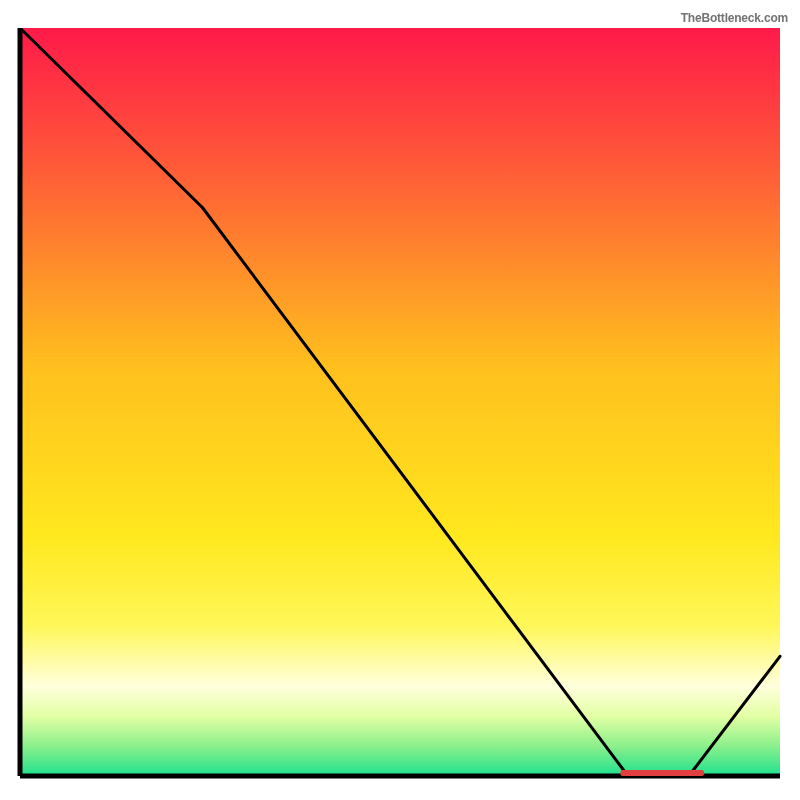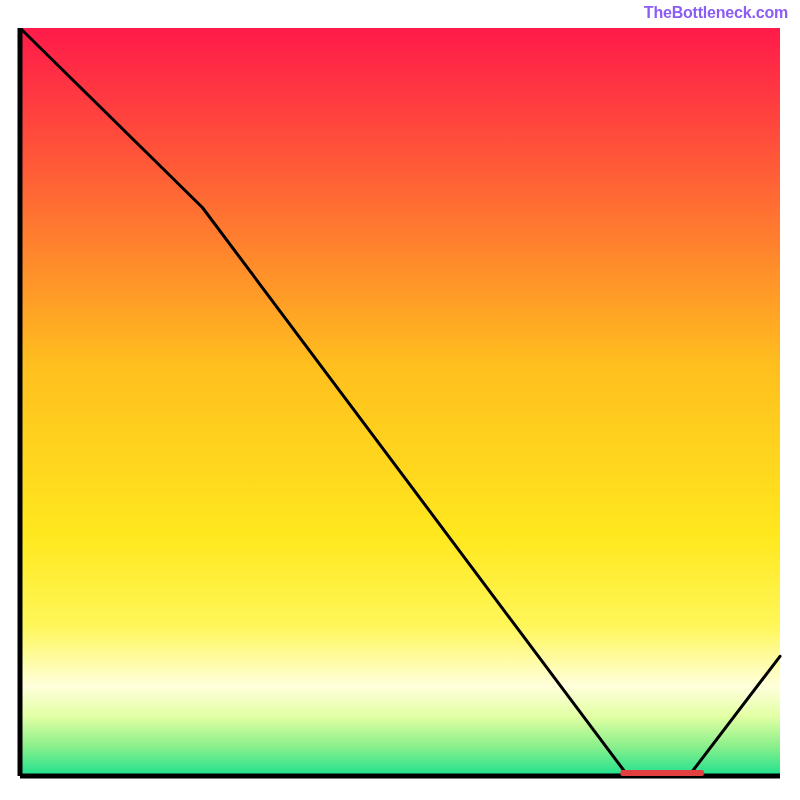--- a/index.html
+++ b/index.html
@@ -6,25 +6,25 @@
     margin: 0;
     padding: 0;
     background: #ffffff;
     width: 800px;
     height: 800px;
     position: relative;
     font-family: Arial, Helvetica, sans-serif;
   }
   .watermark {
     position: absolute;
-    top: 4px;
+    top: 11px;
     right: 12px;
-    font-size: 16px;
+    font-size: 12px;
     font-weight: bold;
-    color: #8b5cf6;
+    color: #737373;
     letter-spacing: -0.2px;
   }
   .chart-wrap {
     position: absolute;
     top: 28px;
     left: 14px;
     width: 772px;
     height: 760px;
   }
   svg { display: block; }

